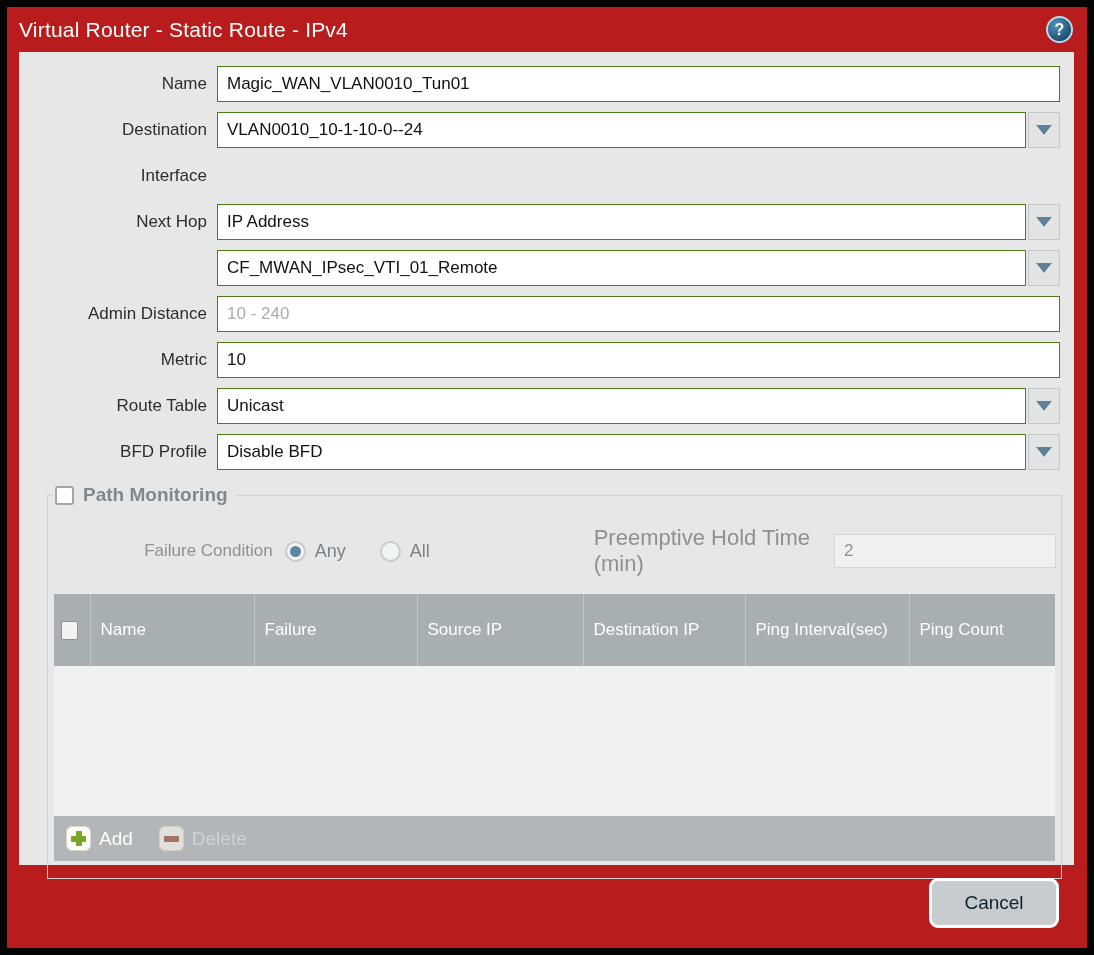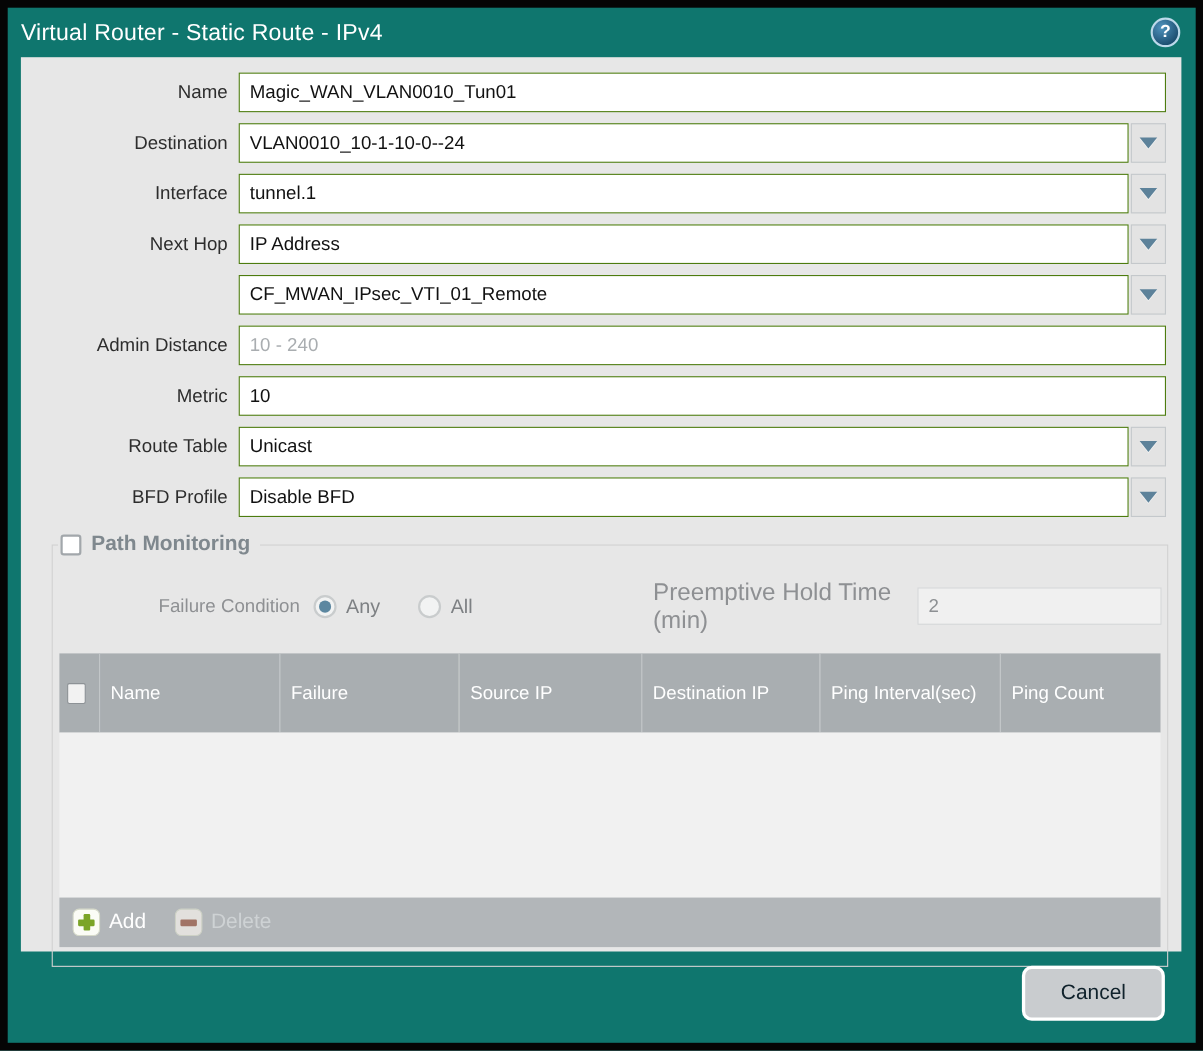--- a/index.html
+++ b/index.html
@@ -1,21 +1,21 @@
 <!DOCTYPE html>
 <html><head>
 <meta charset="utf-8">
 <style>
   * { box-sizing: border-box; margin: 0; padding: 0; }
   html, body { width: 1094px; height: 955px; overflow: hidden; }
   body { font-family: "Liberation Sans", sans-serif; background: #000; }
 
   .window {
     position: absolute; inset: 0;
-    background: #0f766e;
+    background: #b91c1c;
     border: 7px solid #050505;
   }
 
   
   .titlebar {
     height: 45px;
     display: flex; align-items: center; justify-content: space-between;
     padding: 0 14px 0 12px;
   }
   .title { color: #ffffff; font-size: 21px; font-weight: 400; letter-spacing: .2px; }
@@ -175,26 +175,20 @@
       <div class="fwrap">
         <input class="finput" value="VLAN0010_10-1-10-0--24" style="">
         <div class="ddbtn">
             <div class="tri"></div>
           </div>
       </div>
     </div>
 
     <div class="row">
       <label class="flabel">Interface</label>
-      <div class="fwrap">
-        <input class="finput" value="tunnel.1" style="">
-        <div class="ddbtn">
-            <div class="tri"></div>
-          </div>
-      </div>
     </div>
 
     <div class="row">
       <label class="flabel">Next Hop</label>
       <div class="fwrap">
         <input class="finput" value="IP Address" style="">
         <div class="ddbtn">
             <div class="tri"></div>
           </div>
       </div>

